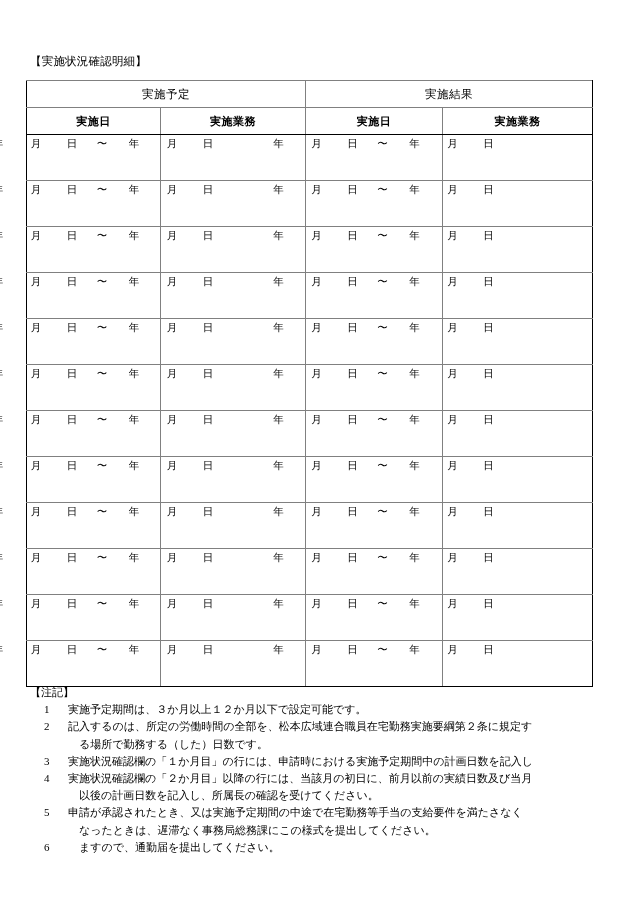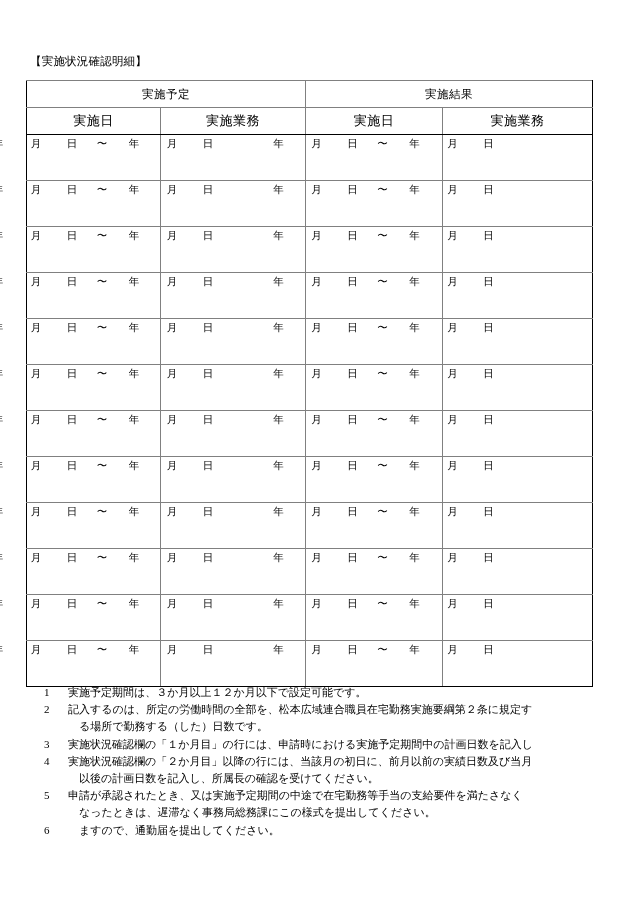--- a/index.html
+++ b/index.html
@@ -58,22 +58,22 @@
   .grp-head {
     height: 26px;
     font-weight: normal;
     font-size: 11.5px;
     text-align: center;
     letter-spacing: 0.5px;
   }
   
   .sub-head {
     height: 26px;
-    font-weight: normal;
-    font-size: 13px;
+    font-weight: bold;
+    font-size: 11px;
     text-align: center;
     letter-spacing: 0.5px;
   }
 
   
   .thick-left   { border-left: 1.6px solid #000 !important; }
   .thick-right  { border-right: 1.6px solid #000 !important; }
   .thick-bottom { border-bottom: 1.6px solid #000 !important; }
 
   
@@ -516,20 +516,21 @@
                 <span class="ymd"><span class="u">年</span><span class="u">月</span><span class="u last">日</span></span>
               </div>
             </div>
           </td>
           <td class="task-cell thick-right thick-bottom"></td>
         </tr>
       </tbody>
   </table>
 
   <div class="notes">
+    <div class="notes-title">【注記】</div>
     <div class="note-list" id="note-list">
         <div class="note-item">
           <span class="note-num">1</span>
           <span class="note-text"><span>実施予定期間は、３か月以上１２か月以下で設定可能です。</span></span>
         </div>
         <div class="note-item">
           <span class="note-num">2</span>
           <span class="note-text"><span>記入するのは、所定の労働時間の全部を、松本広域連合職員在宅勤務実施要綱第２条に規定す</span><span class="cont">る場所で勤務する（した）日数です。</span></span>
         </div>
         <div class="note-item">

